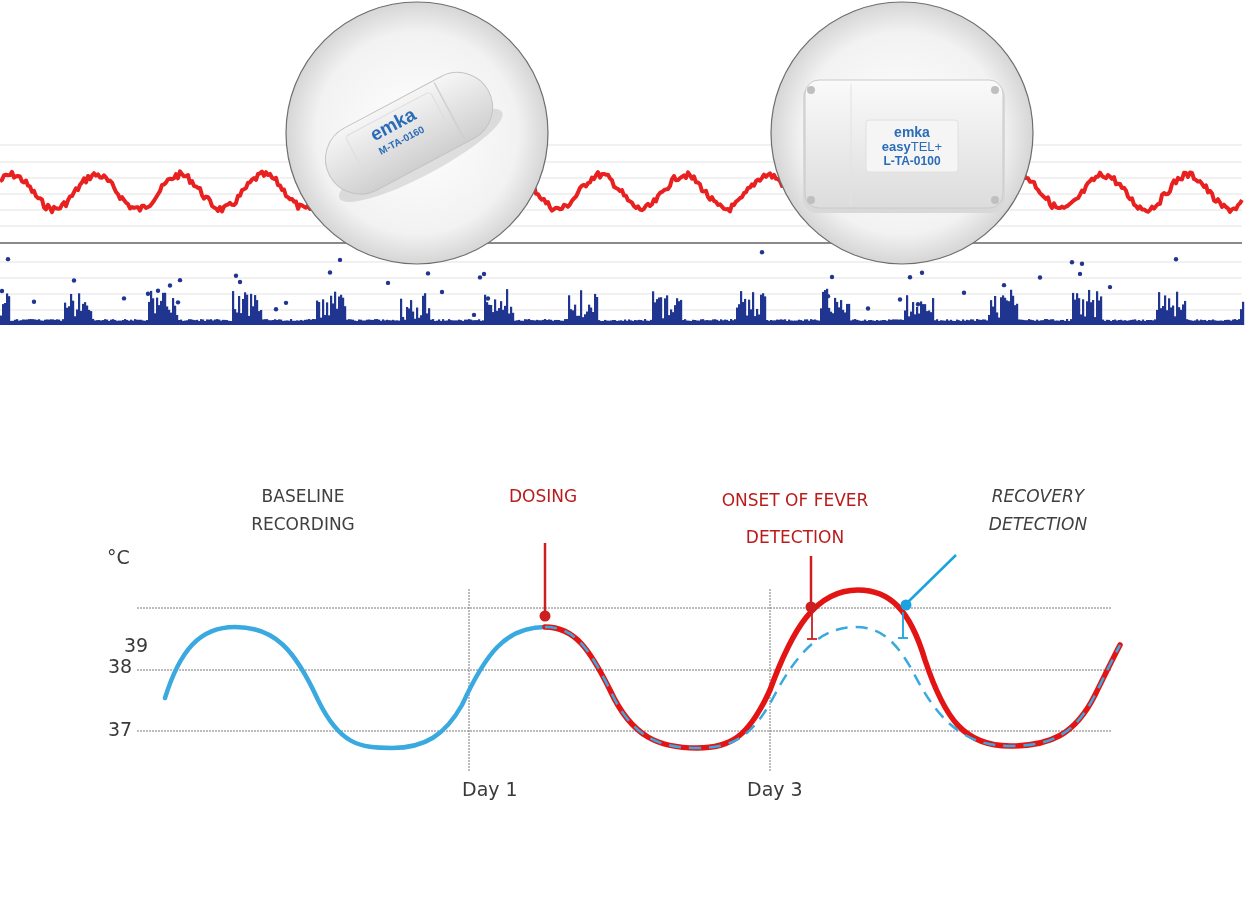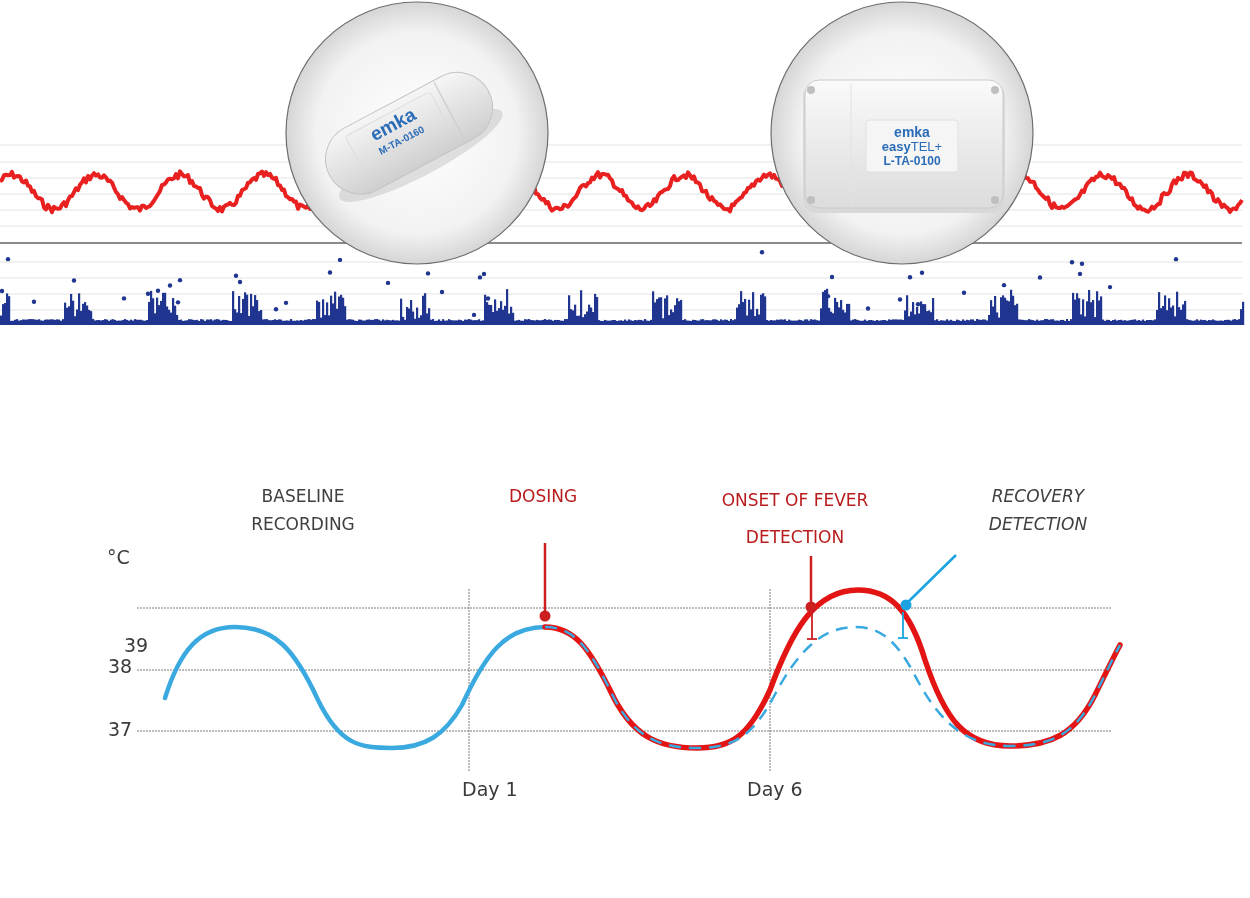--- a/index.html
+++ b/index.html
@@ -746,21 +746,21 @@
 <div class="ann-label ann-red" style="left:695px; top:482px; width:200px; line-height:37px;">ONSET OF FEVER
 DETECTION</div>
 <div class="ann-label ann-blue" style="left:958px; top:482px; width:160px;font-style:italic;">RECOVERY
 DETECTION</div>
 
 <div class="ytick" style="left:107px; top:546px;">°C</div>
 <div class="ytick" style="left:124px; top:597px;margin-top:37px;">39</div>
 <div class="ytick" style="left:108px; top:655px;text-align:right;">38</div>
 <div class="ytick" style="left:108px; top:718px;text-align:right;">37</div>
 <div class="xtick" style="left:462px; top:778px;">Day 1</div>
-<div class="xtick" style="left:747px; top:778px;">Day 6</div>
+<div class="xtick" style="left:747px; top:778px;">Day 3</div>
 
 <svg class="abs" style="left:0; top:0;" width="1250" height="898" viewBox="0 0 1250 898">
   <g stroke="#7a7a7a" stroke-width="1" stroke-dasharray="2,1">
     <line x1="137" y1="608" x2="1112" y2="608"></line>
     <line x1="137" y1="670" x2="1112" y2="670"></line>
     <line x1="137" y1="731" x2="1112" y2="731"></line>
     <line x1="469" y1="589" x2="469" y2="772"></line>
     <line x1="770" y1="589" x2="770" y2="772"></line>
   </g>
 

